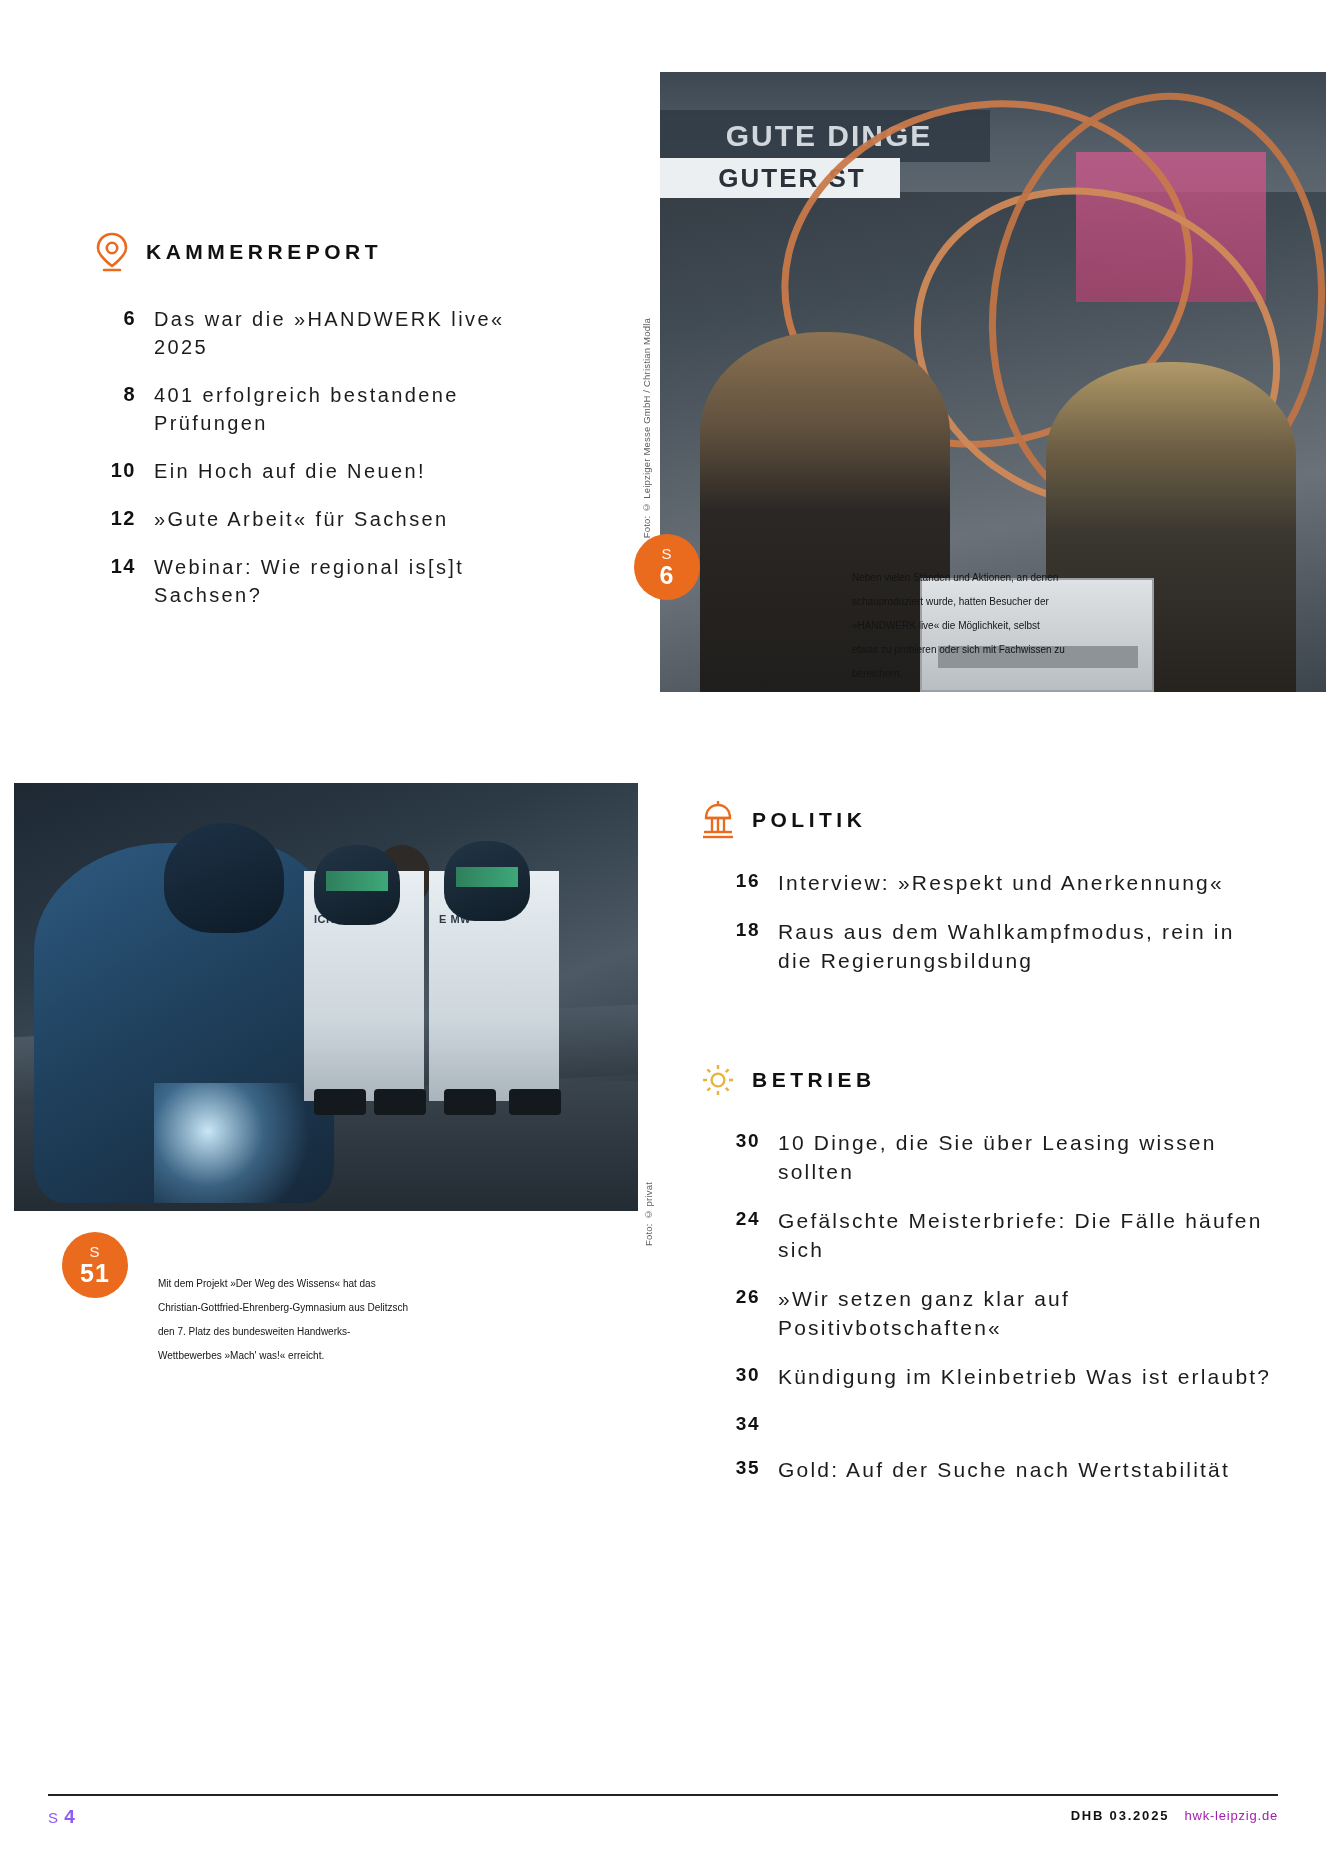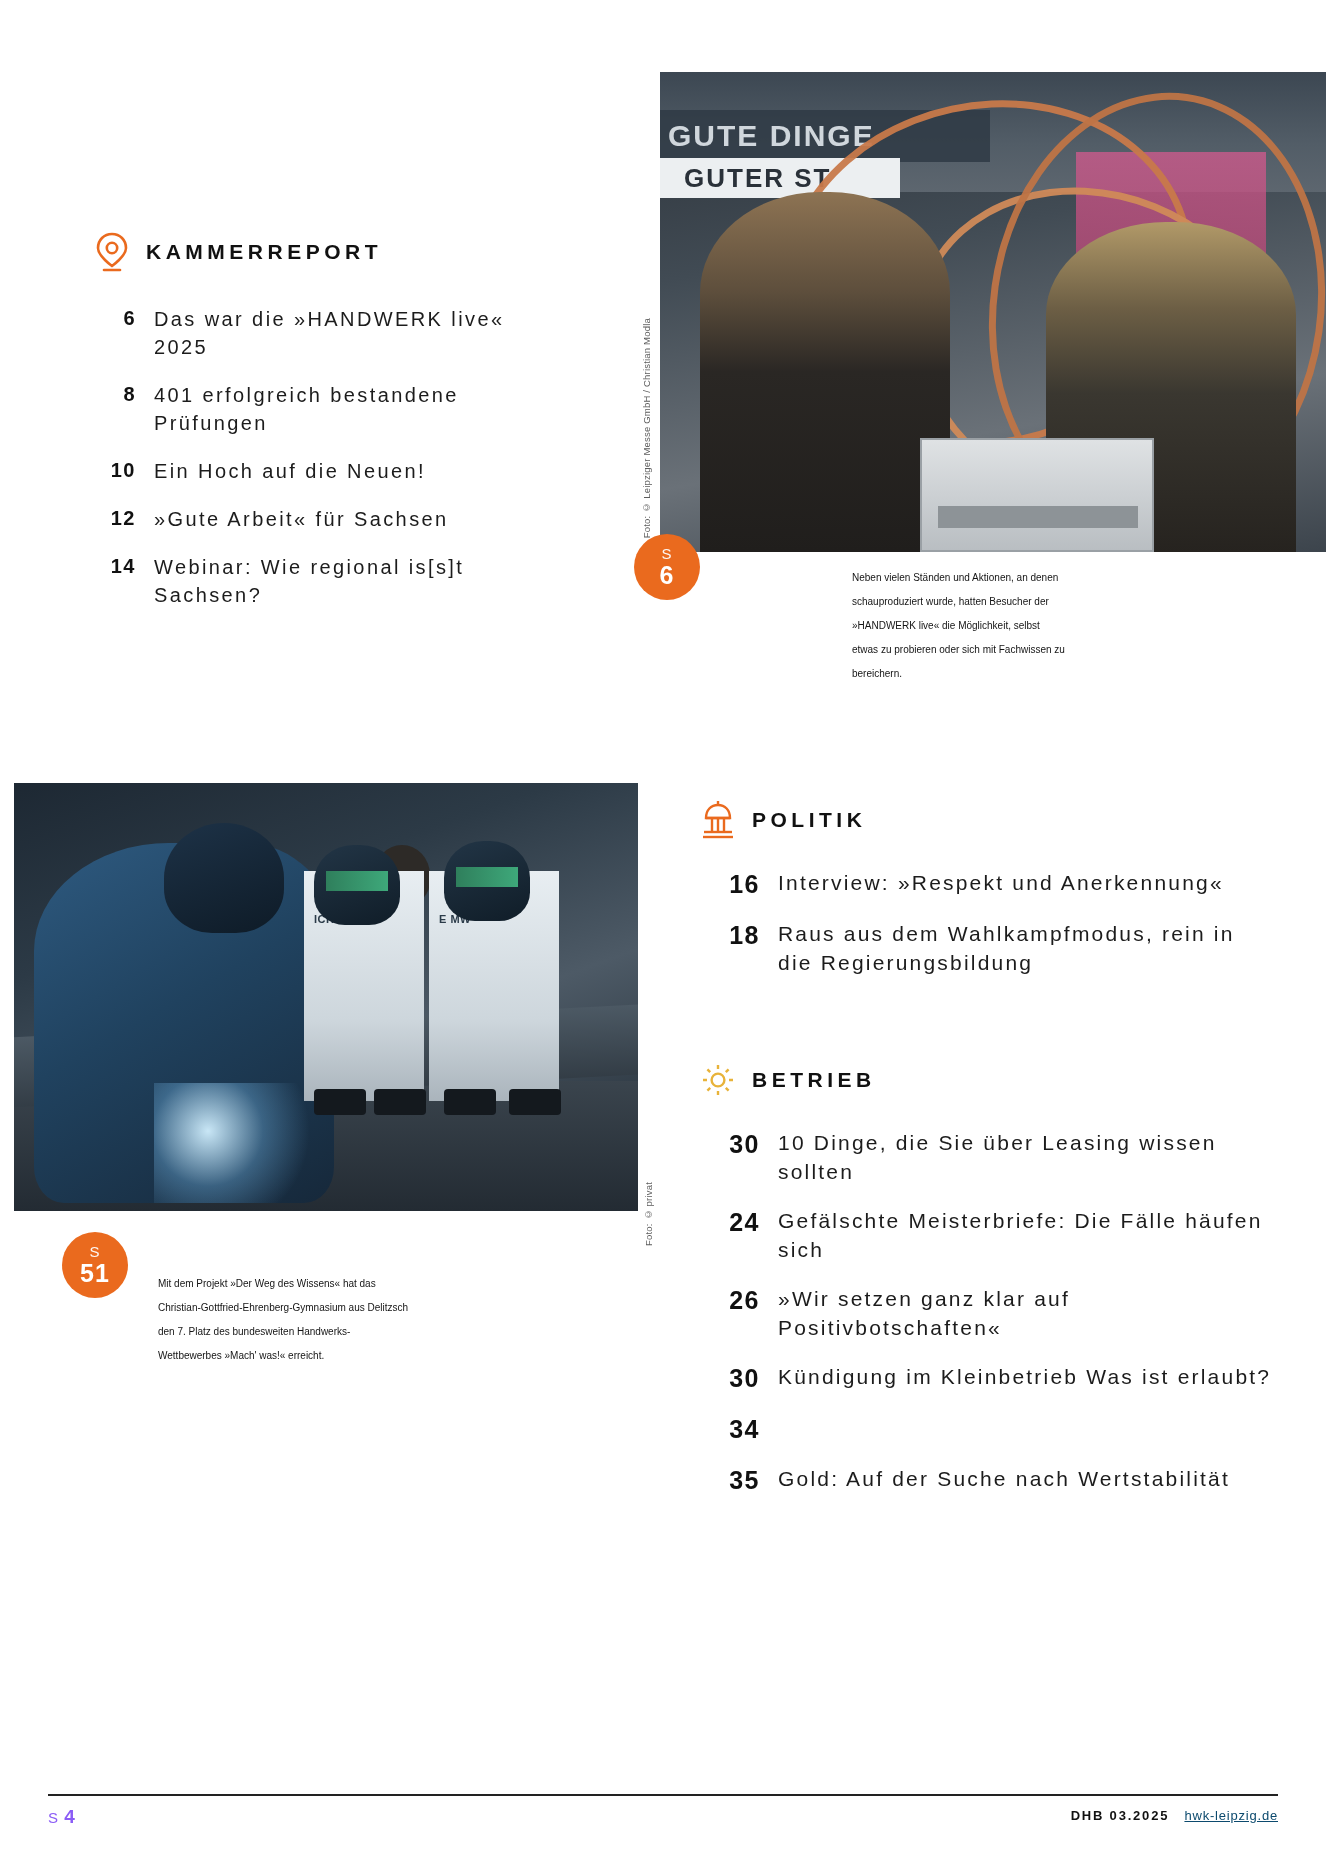--- a/index.html
+++ b/index.html
@@ -23,22 +23,23 @@
 
   
   .photo {
     position: absolute;
     overflow: hidden;
   }
   .photo-top {
     left: 660px;
     top: 72px;
     width: 666px;
-    height: 480px;
+    height: 620px;
     background: linear-gradient(170deg, #2b3138 0%, #414b54 35%, #6a7178 70%, #3c444c 100%);
+    text-align: center;
   }
   .photo-bottom {
     left: 14px;
     top: 783px;
     width: 624px;
     height: 428px;
     background: linear-gradient(160deg, #1d2833 0%, #2c3a46 30%, #4d5a66 60%, #1a242d 100%);
   }
 
   
@@ -172,21 +173,21 @@
   .toc { position: absolute; }
   .toc-row {
     display: flex;
     margin-bottom: 20px;
   }
   .toc-num {
     width: 62px;
     text-align: right;
     flex: none;
     font-weight: bold;
-    font-size: 25px;
+    font-size: 19px;
     letter-spacing: 1.5px;
     color: #111111;
     padding-top: 2px;
   }
   .toc-text {
     padding-left: 18px;
     font-size: 21px;
     line-height: 29px;
     letter-spacing: 2.2px;
     color: #1c1c1c;
@@ -256,21 +257,21 @@
   .footer-left .pg { font-weight: bold; font-size: 19px; }
   .footer-right {
     position: absolute;
     right: 48px;
     top: 1808px;
     font-size: 13px;
     letter-spacing: 1.6px;
     color: #111111;
   }
   .footer-right .iss { font-weight: bold; letter-spacing: 1.8px; }
-  .footer-right .site { color: #0c4a6e; letter-spacing: .8px; margin-left: 10px; text-decoration: underline; }
+  .footer-right .site { color: #a21caf; letter-spacing: .8px; margin-left: 10px; }
 </style>
 </head>
 <body>
 
 <div class="page">
 
   <div class="photo photo-top">
     <div class="ph-hallceil"></div>
     <div class="ph-pinkpanel"></div>
     <div class="ph-banner">GUTE DINGE</div>

